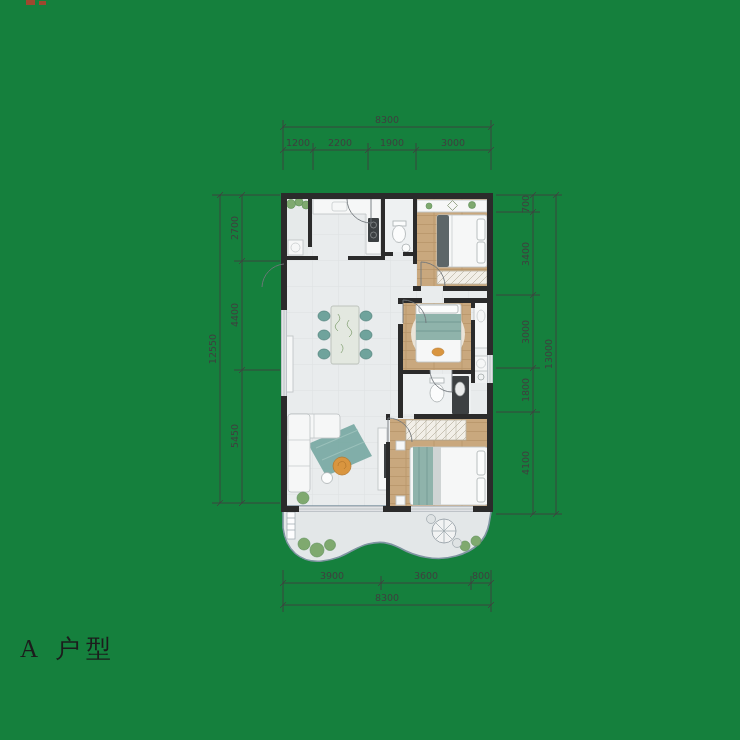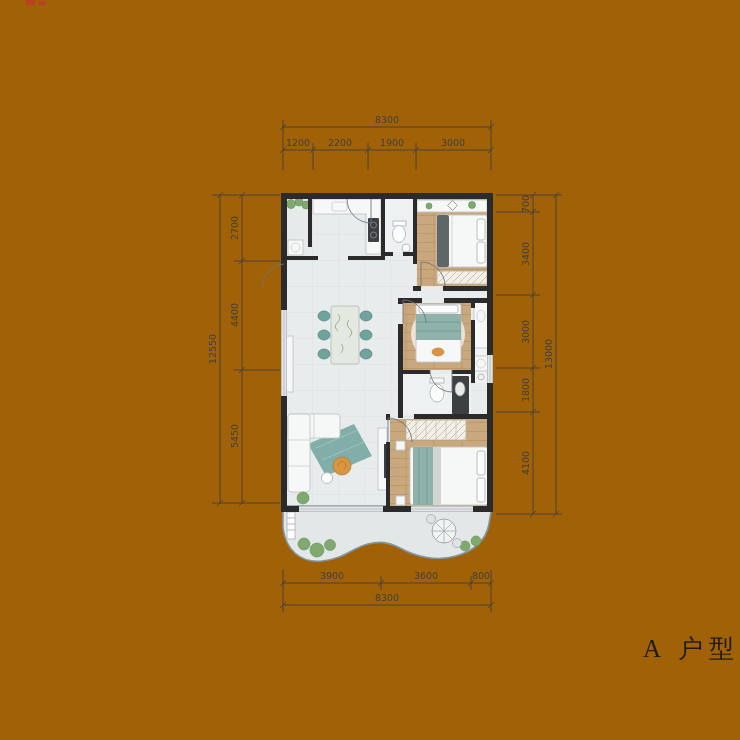--- a/index.html
+++ b/index.html
@@ -1,16 +1,16 @@
 <!DOCTYPE html>
 <html style="--wall: #2b2b2b; --tile: #e9eced; --wood: #c9a87e; --teal: #6fa39c; --teal_light: #8fb3ab; --balcony: #e3e7e8; --rail: #8095a2; --furniture: #f6f7f7; --furniture_line: #c2c6c7; --accent_orange: #d9953f; --plant: #7fa96f; --dim: #3f3f3f; --watermark_text: #ffffff; --watermark_shadow: #4a4a4a;"><head>
 <meta charset="utf-8">
 <style>
   html,body{margin:0;padding:0;background:#ffffff;}
-  #stage{position:relative;width:740px;height:740px;background:#a16207;overflow:hidden;
+  #stage{position:relative;width:740px;height:740px;background:#15803d;overflow:hidden;
          font-family:"Liberation Sans",sans-serif;}
   svg{position:absolute;left:0;top:0;}
   
   .wall{fill:var(--wall,#2b2b2b);}
   .win{fill:#fdfdfe;}
   .winline{stroke:#8a949b;stroke-width:.8;fill:none;}
   .tilebase{fill:var(--tile,#e9eced);}
   .woodbase{fill:var(--wood,#c9a87e);}
   .bathfloor{fill:#eef1f2;}
   .utilfloor{fill:#e6eaea;}
@@ -20,21 +20,21 @@
   .fix{fill:#fbfcfc;stroke:#a9b0b1;stroke-width:.8;}
   .teal{fill:var(--teal,#6fa39c);stroke:#4e7f78;stroke-width:.7;}
   .tealLight{fill:var(--teal_light,#8fb3ab);}
   .dark{fill:#3c4042;}
   .plant{fill:var(--plant,#7fa96f);stroke:#5d8f57;stroke-width:.6;}
   .rug{fill:var(--teal,#6fa39c);opacity:.85;}
   .arc{stroke:#70767a;stroke-width:.9;fill:none;}
   .dimline{stroke:var(--dim,#3f3f3f);stroke-width:.9;fill:none;}
   .dimtext{font:9.5px "DejaVu Sans",sans-serif;fill:var(--dim,#3f3f3f);text-anchor:middle;}
   .speck{fill:#c0392b;opacity:.8;}
-  #plan-title{position:absolute;left:20px;right:0;top:632px;text-align:right;
+  #plan-title{position:absolute;left:20px;right:0;top:632px;text-align:left;
     font-family:"Liberation Serif",serif;font-size:25px;letter-spacing:6px;color:#1c1c1c;}
   #watermark{position:absolute;right:6px;bottom:5px;font-size:19px;font-weight:700;
     letter-spacing:1px;color:var(--watermark_text,#fff);
     text-shadow:2px 2px 0 var(--watermark_shadow,#4a4a4a),
       -1px -1px 0 var(--watermark_shadow,#4a4a4a),
        1px -1px 0 var(--watermark_shadow,#4a4a4a),
       -1px  1px 0 var(--watermark_shadow,#4a4a4a);}
 </style>
 </head>
 <body>

